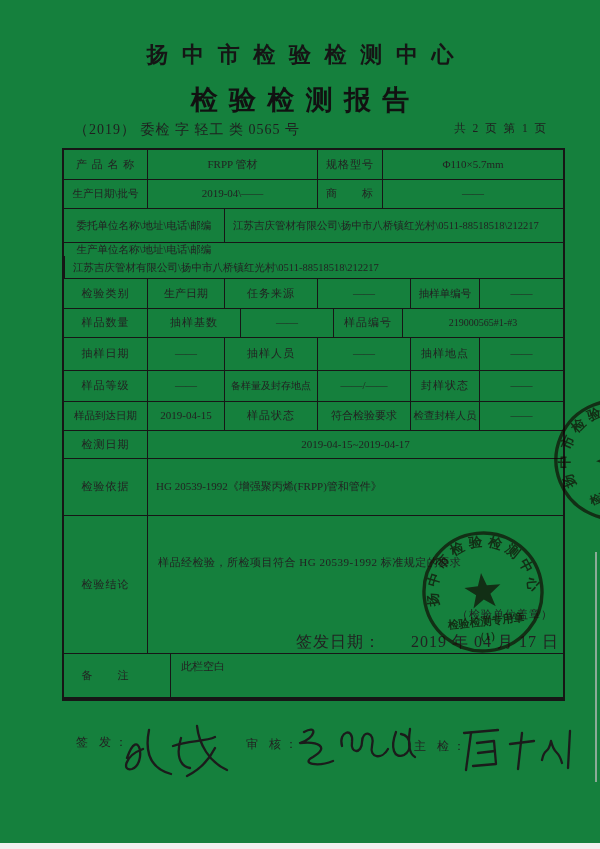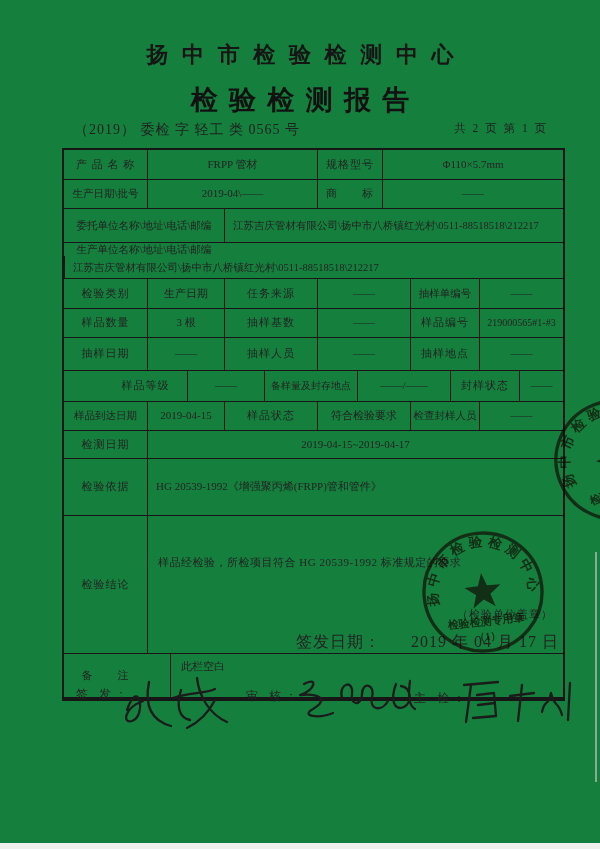--- a/index.html
+++ b/index.html
@@ -39,34 +39,34 @@
   .sm{font-size:10.5px;}
   .xs{font-size:10px;}
   .left{justify-content:flex-start; padding-left:8px;}
   .topleft{align-items:flex-start; justify-content:flex-start; padding:6px 0 16px 10px;}
   
   .w83{width:83px;} .w170{width:170px;} .w65{width:65px;} .w185{flex:1;}
   .w77{width:77px;} .w93{width:93px;} .w69{width:69px;} .w88{flex:1;}
   .w160{width:160px;} .wrest{flex:1;}
   
   .h29{height:29px;} .h28{height:28px;} .h33{height:33px;} .h35{height:35px;flex-direction:column;}
-  .h32{height:32px;} .h30{height:30px;padding-left:40px;} .h27{height:27px;} .h56{height:56px;}
+  .h32{height:32px;} .h30{height:30px;} .h27{height:27px;} .h56{height:56px;}
   .h137{height:137px;} .h43{height:43px;gap:23px;}
 
   .conclusion-cell{position:relative; display:block;}
   .conclusion-text{position:absolute; top:40px; left:10px; font-size:11px; letter-spacing:0.5px;}
   .stamp-note{position:absolute; top:92px; right:10px; font-size:11px; letter-spacing:1px;}
   .issue-line{position:absolute; top:116px; right:4px; font-size:16px; letter-spacing:1px;}
   .issue-line .gap{display:inline-block; width:30px;}
 
   .seal{position:absolute; mix-blend-mode:multiply; opacity:0.85; pointer-events:none;}
   .seal-main{left:408px; top:517px; transform:rotate(-6deg);}
   .seal-edge{left:540px; top:385px; transform:rotate(-22deg);}
 
-  .sig-row{position:absolute; left:0; top:666px; width:100%; height:80px;}
+  .sig-row{position:absolute; left:0; top:714px; width:100%; height:80px;}
   .sig-label{position:absolute; font-size:12px; letter-spacing:4px; color:#222;}
   .sig{position:absolute;}
   .sig path{fill:none; stroke:#1b1b1b; stroke-width:2.3; stroke-linecap:round; stroke-linejoin:round;}
 
   .scan-edge-right{position:absolute; left:595px; top:552px; width:1.5px; height:230px; background:#bdbdbd; opacity:.7;}
   .scan-edge-bottom{position:absolute; left:0; bottom:0; width:100%; height:6px; background:#f0f0ef;}
 </style>
 </head>
 <body>
 
@@ -107,21 +107,20 @@
       <div class="td w83 lab">检验类别</div>
       <div class="td w77">生产日期</div>
       <div class="td w93 lab">任务来源</div>
       <div class="td w93">——</div>
       <div class="td w69 sm">抽样单编号</div>
       <div class="td w88">——</div>
     </div>
 
     <div class="tr h28">
       <div class="td w83 lab">样品数量</div>
-      <div class="td w77">3 根</div>
       <div class="td w93 lab">抽样基数</div>
       <div class="td w93">——</div>
       <div class="td w69 lab">样品编号</div>
       <div class="td w88 xs">219000565#1-#3</div>
     </div>
 
     <div class="tr h32">
       <div class="td w83 lab">抽样日期</div>
       <div class="td w77">——</div>
       <div class="td w93 lab">抽样人员</div>

